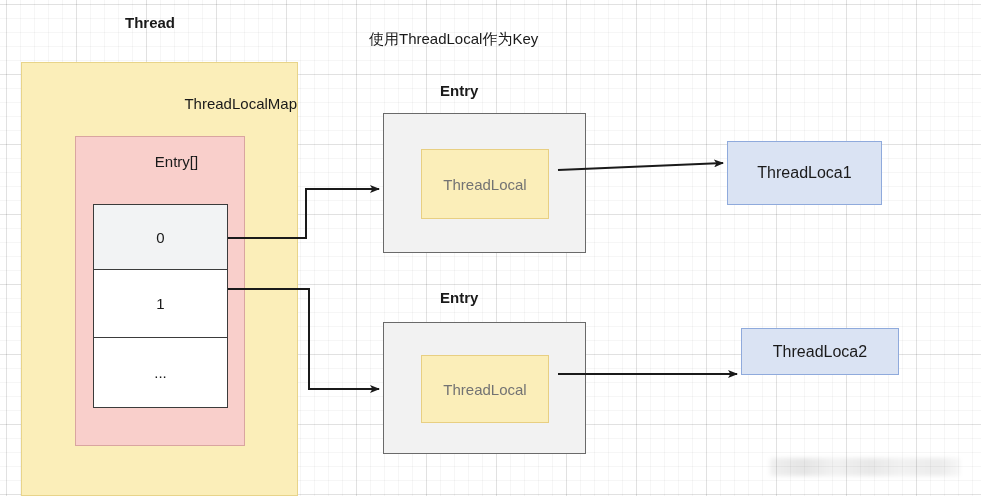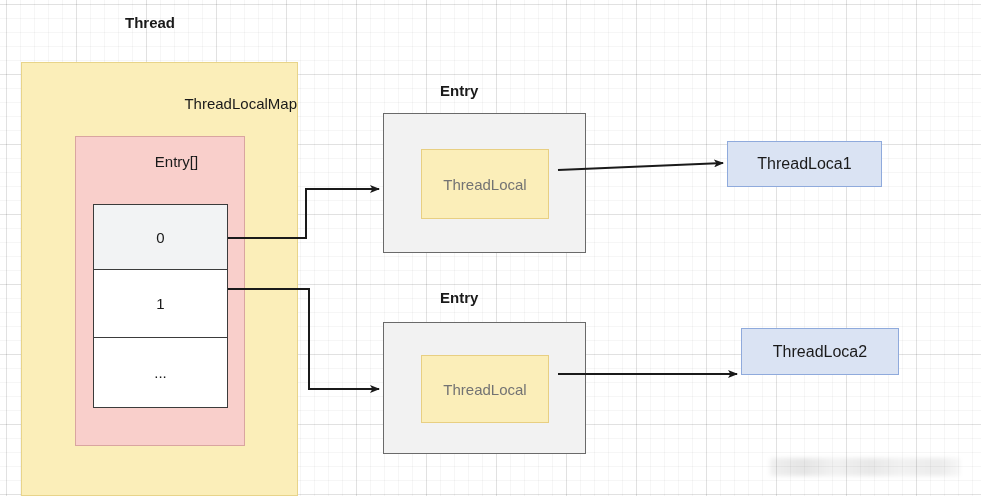--- a/index.html
+++ b/index.html
@@ -143,20 +143,21 @@
     border-radius: 2px;
   }
 </style>
 </head>
 <body>
 
 <div id="canvas">
 
   <div class="lbl" style="left:125px; top:14px;">Thread</div>
 
+  <div class="note" style="left:369px; top:30px;">使用ThreadLocal作为Key</div>
 
   <div class="lbl" style="left:440px; top:82px;">Entry</div>
 
   <div class="lbl" style="left:440px; top:289px;">Entry</div>
 
   <div class="box thread-box" style="left:21px; top:62px; width:277px; height:434px;">
     <div class="map-title">ThreadLocalMap</div>
   </div>
 
   <div class="box entryarr-box" style="left:75px; top:136px; width:170px; height:310px;">
@@ -170,21 +171,21 @@
   </div>
 
   <div class="box entry-box" style="left:383px; top:113px; width:203px; height:140px;">
     <div class="tl-box" style="left:37px; top:35px; width:128px; height:70px;">ThreadLocal</div>
   </div>
 
   <div class="box entry-box" style="left:383px; top:322px; width:203px; height:132px;">
     <div class="tl-box" style="left:37px; top:32px; width:128px; height:68px;">ThreadLocal</div>
   </div>
 
-  <div class="blue-box" style="left:727px; top:141px; width:155px; height:46px;">ThreadLoca1</div>
+  <div class="blue-box" style="left:727px; top:141px; width:155px; height:64px;">ThreadLoca1</div>
 
   <div class="blue-box" style="left:741px; top:328px; width:158px; height:47px;">ThreadLoca2</div>
 
   <svg class="conn">
     <defs>
       <marker id="arrow" markerWidth="10" markerHeight="8" refX="9" refY="4" orient="auto" markerUnits="userSpaceOnUse">
         <path d="M0,0 L10,4 L0,8 L2.4,4 Z" fill="#1a1a1a"></path>
       </marker>
     </defs>
 

